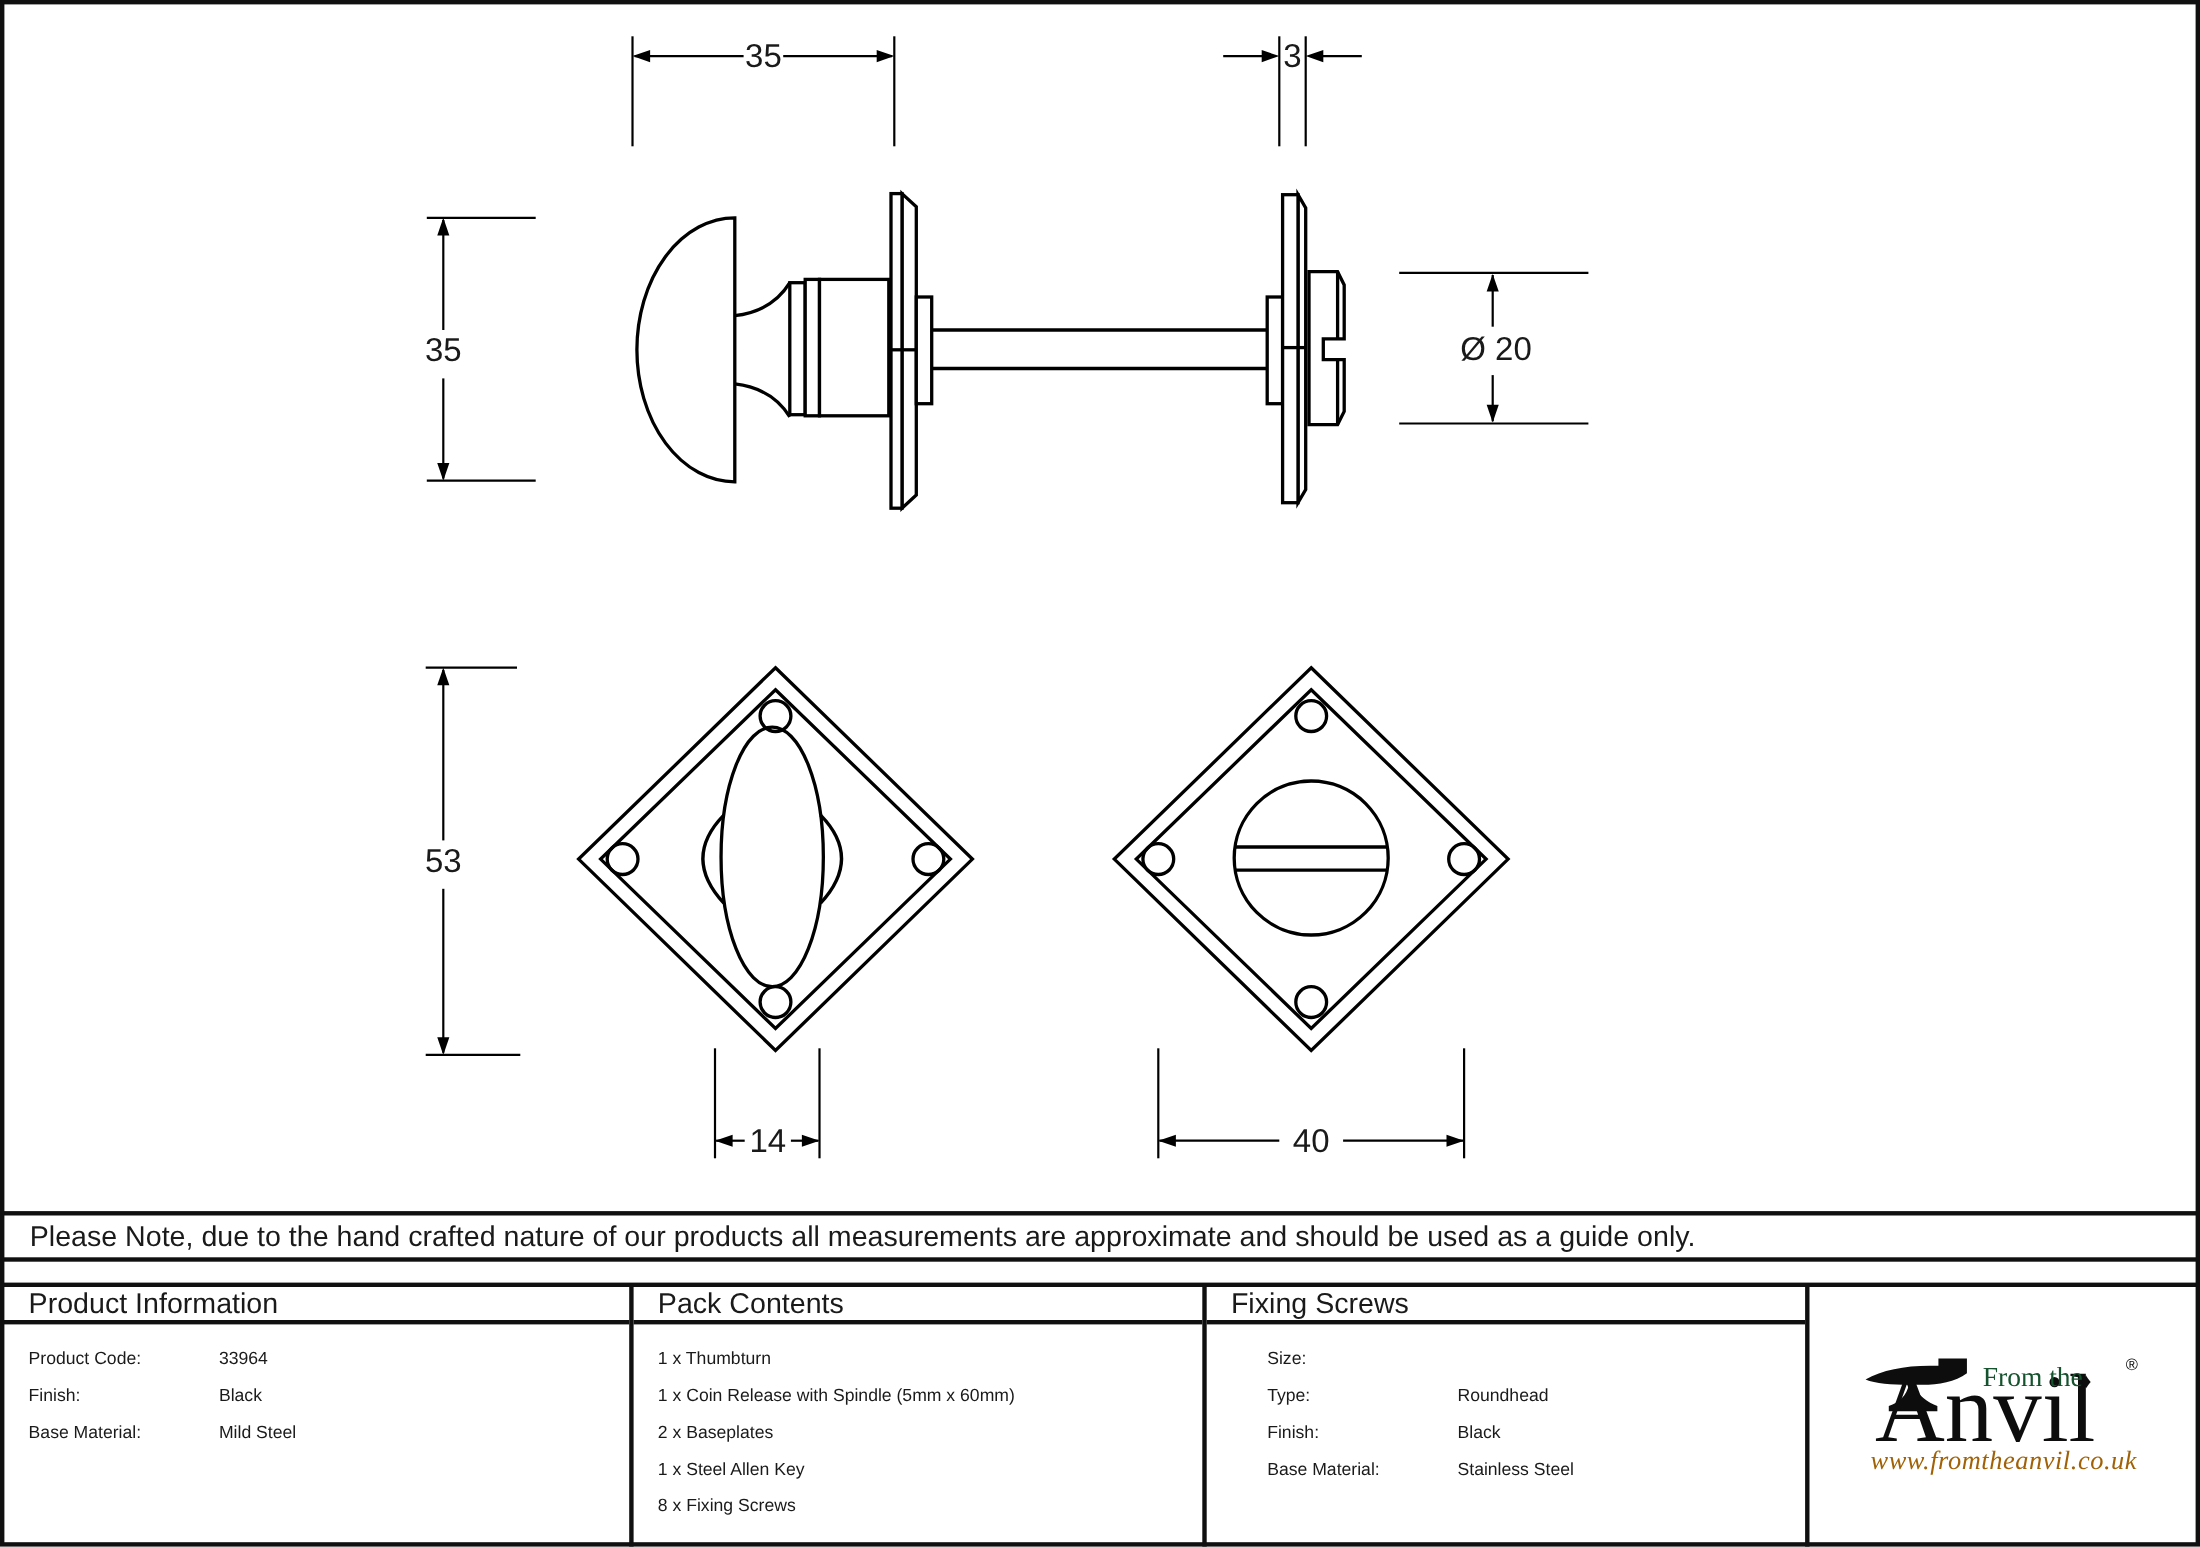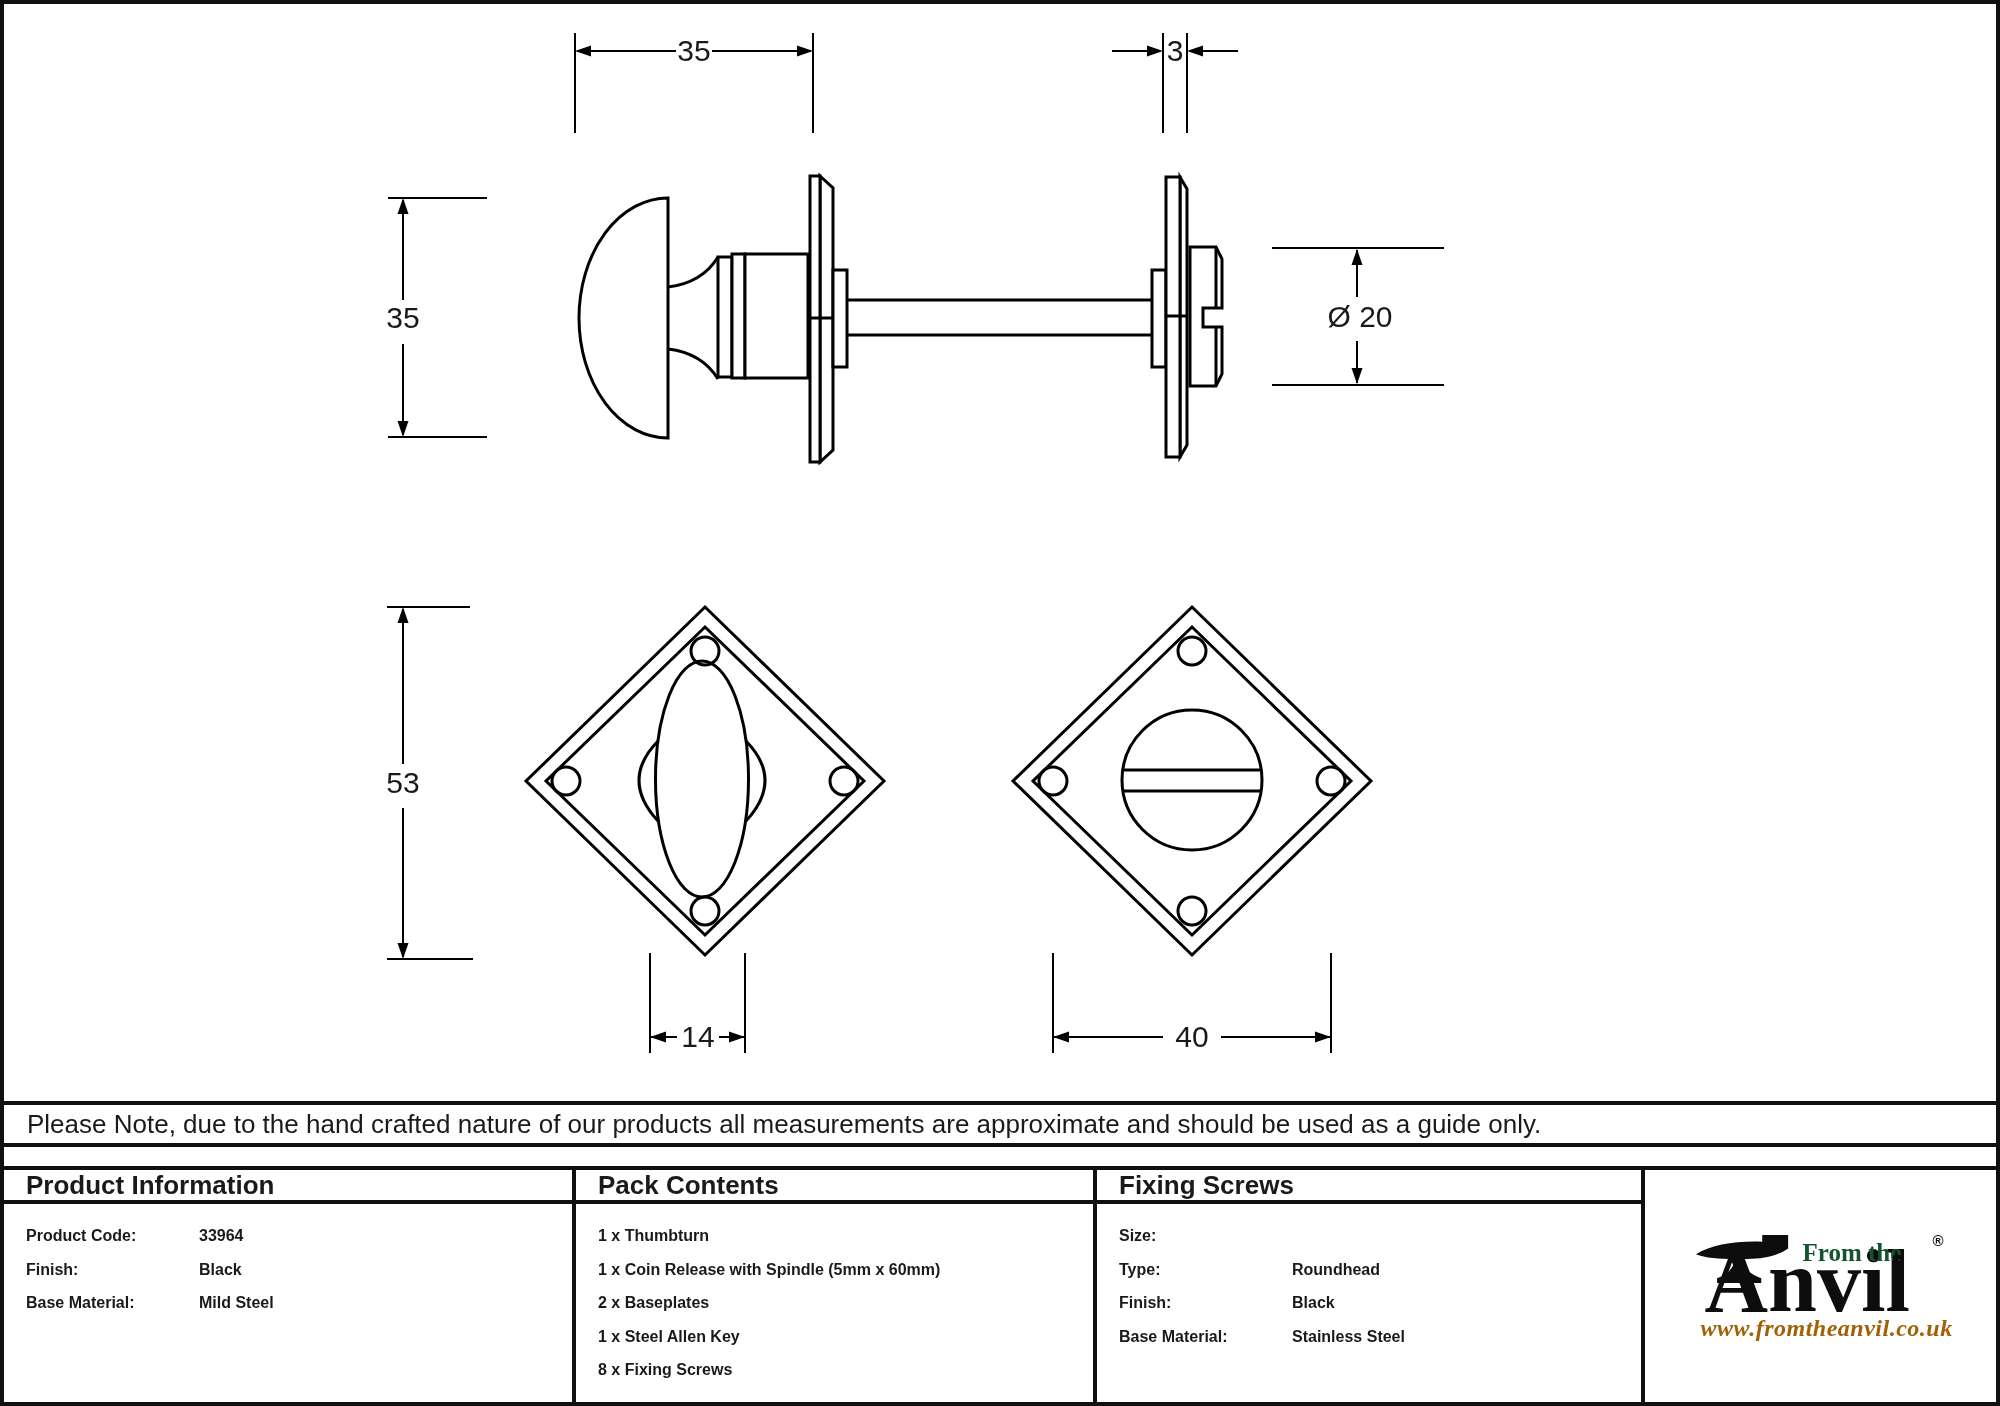--- a/index.html
+++ b/index.html
@@ -13,30 +13,30 @@
 
   
   .note-row { position:absolute; left:0; top:1101px; width:2000px; height:46px;
               border-top:4px solid #101010; border-bottom:4px solid #101010;
               box-sizing:border-box; display:flex; align-items:center; }
   .note-row span { padding-left:27px; font-size:26px; }
 
   
   .info-table { position:absolute; left:0; top:1166px; width:2000px; height:240px;
                 border-top:4px solid #101010; box-sizing:border-box;
-                display:grid; grid-template-columns:572px 521px 548px 1fr;font-weight:bold; }
+                display:grid; grid-template-columns:572px 521px 548px 1fr; }
   .col { box-sizing:border-box; }
   .col + .col { border-left:4px solid #101010; }
   .col-title { height:30px; border-bottom:4px solid #101010; display:flex; align-items:center;
                font-size:26px; padding-left:26px; box-sizing:content-box; }
   .col-2 .col-title, .col-3 .col-title { padding-left:22px; }
   .col-body { padding-top:15px; font-size:16px; line-height:33.5px; }
   .kv-row { display:flex; }
   .kv-row .k { width:173px; flex:0 0 173px; padding-left:26px; }
-  .col-3 .kv-row .k { padding-left:22px; }
+  .col-3 .kv-row .k { padding-left:22px;margin-left:33px; }
   .list-item { padding-left:22px; }
 
   
   .logo-cell { display:flex; align-items:center; justify-content:center; }
   .logo { position:relative; width:256px; height:112px; }
   .brand-name { position:absolute; left:10px; top:6px; font-family:"Liberation Serif", serif;
                 font-size:88px; line-height:1; color:#0d0d0d; }
   .anvil-icon { position:absolute; left:0px; top:0px; }
   .brand-prefix { position:absolute; left:108px; top:7px; font-family:"Liberation Serif", serif;
                   font-size:25px; color:#14532d; }

